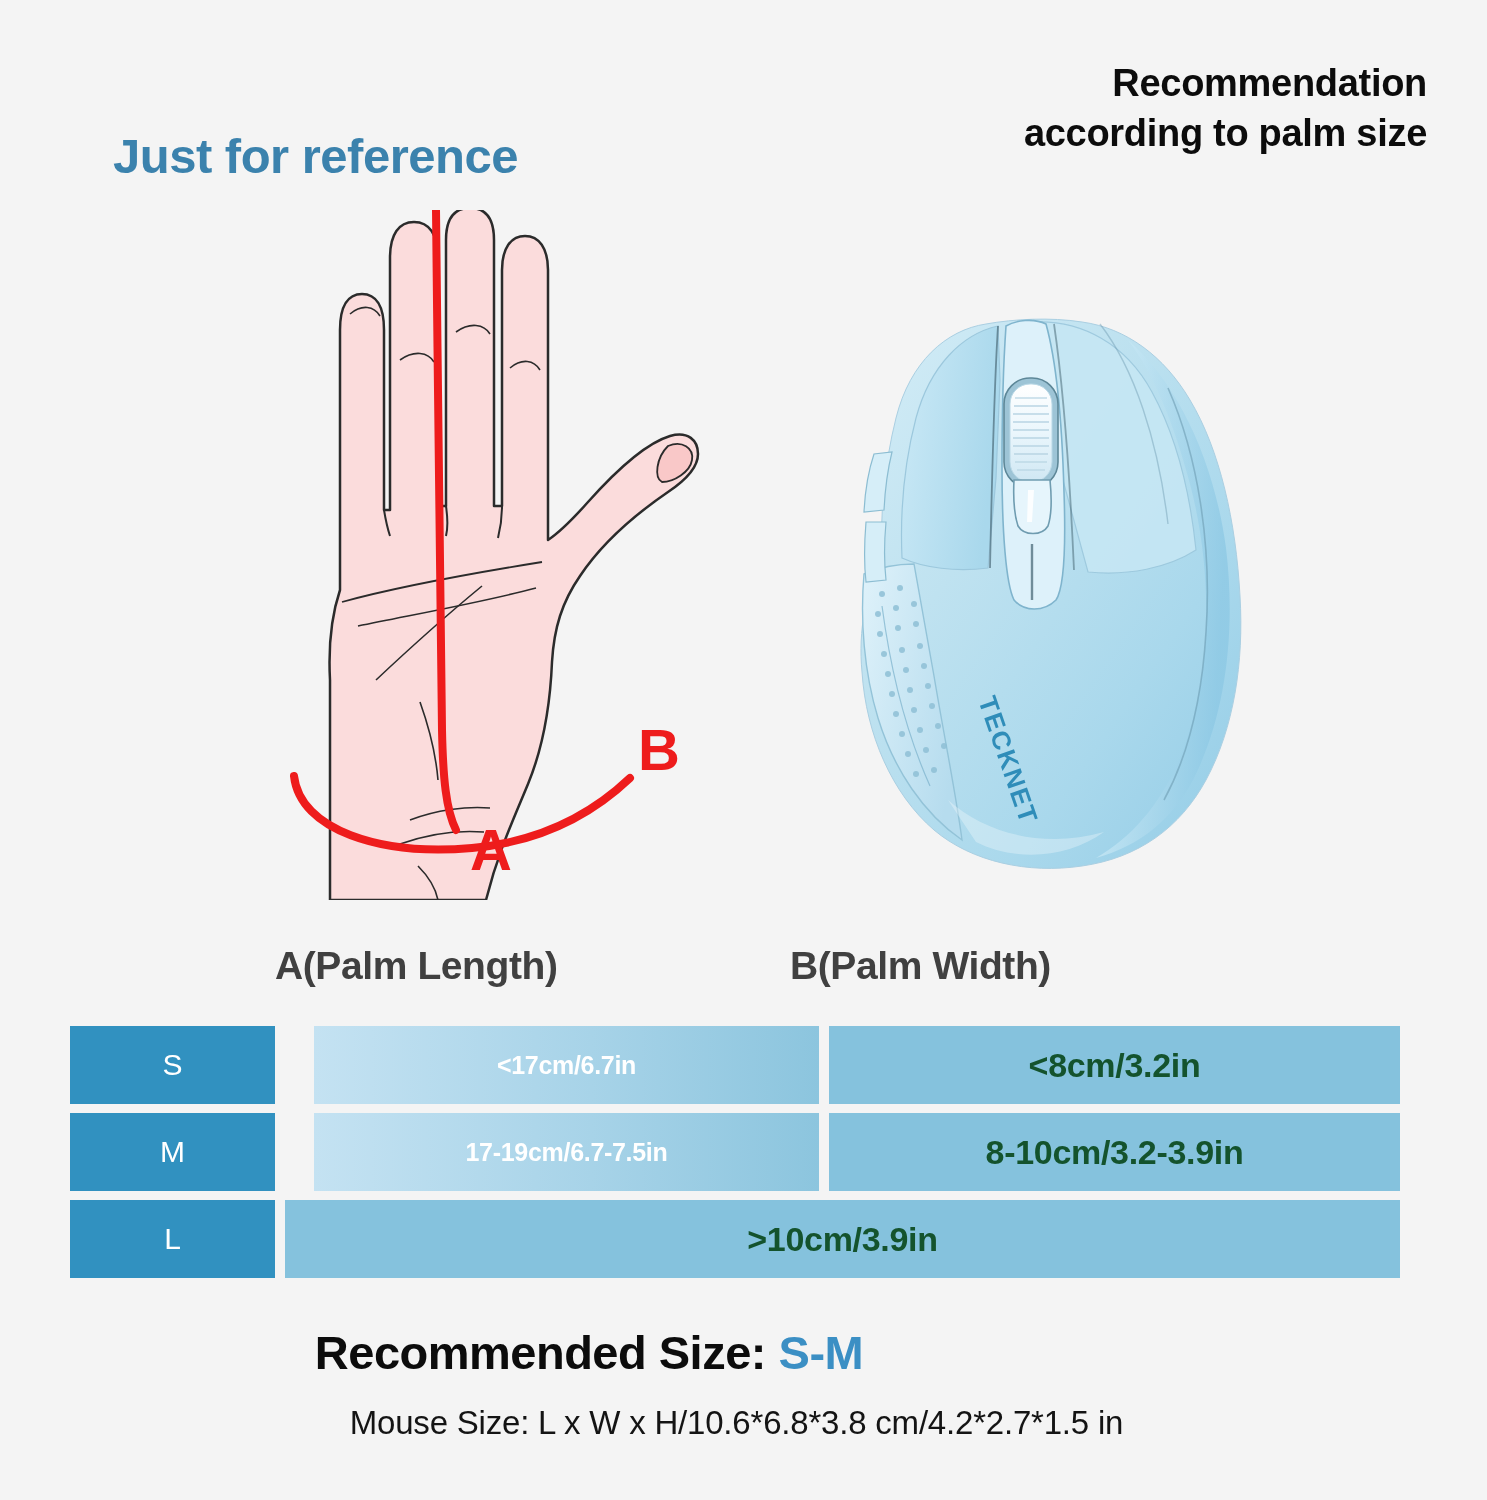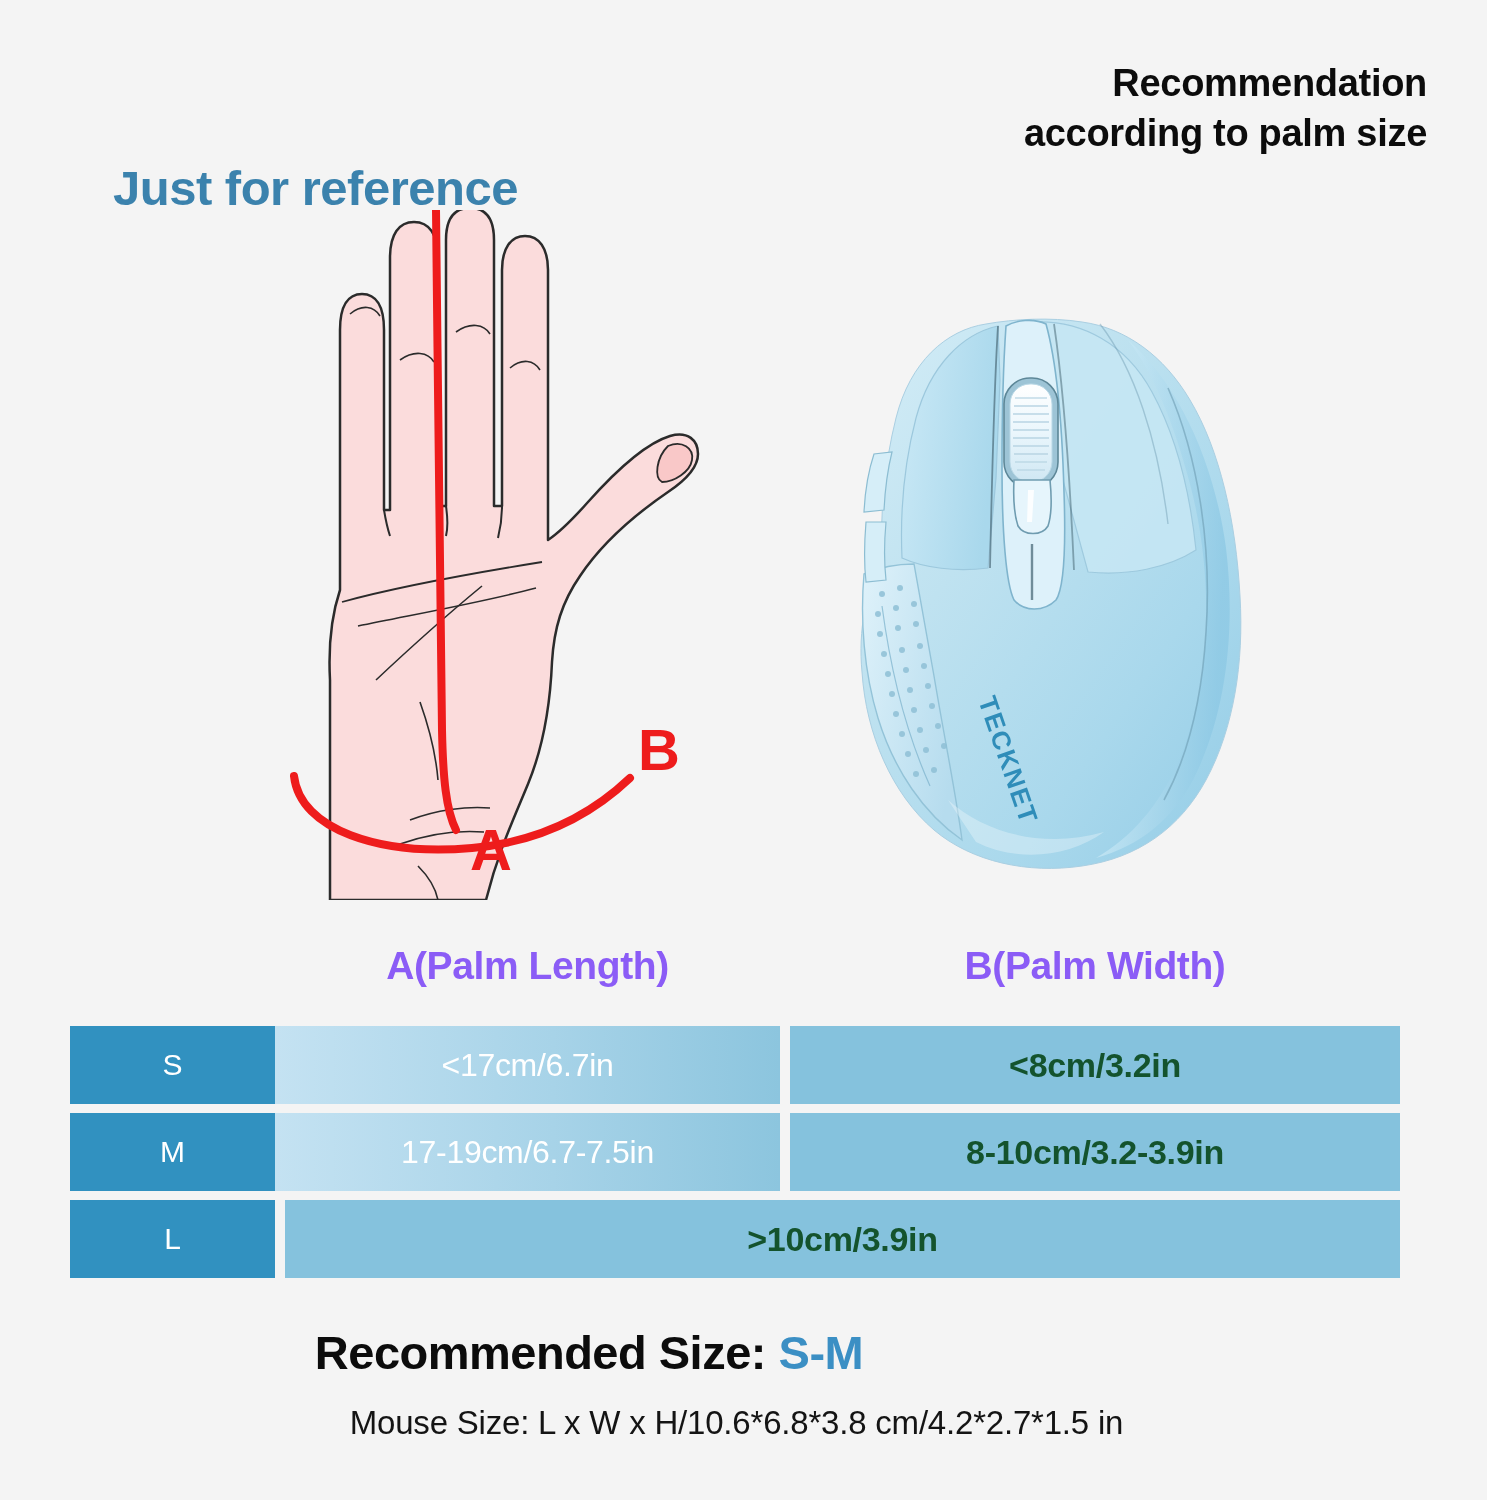--- a/index.html
+++ b/index.html
@@ -9,62 +9,62 @@
     font-family:"Liberation Sans", sans-serif;
     overflow:hidden;
     position:relative;
   }
   .page{position:relative;width:1487px;height:1500px;}
 
   
   .ref-title{
     position:absolute;left:113px;top:128px;
     font-size:49px;font-weight:bold;color:#3b82ad;
-    letter-spacing:-0.5px;white-space:nowrap;margin-top:32px;
+    letter-spacing:-0.5px;white-space:nowrap;
   }
   .main-title{
     position:absolute;right:60px;top:58px;width:840px;
     text-align:right;
     font-size:38px;font-weight:bold;color:#0c0c0c;
     line-height:1.32;letter-spacing:-0.3px;
   }
   .main-title .l2{display:block;}
 
   
   .hand-wrap{position:absolute;left:270px;top:210px;width:470px;height:690px;}
   .hand-wrap svg{display:block;width:470px;height:690px;}
 
   
   .mouse-wrap{position:absolute;left:838px;top:300px;width:430px;height:580px;}
   .mouse-wrap svg{display:block;width:430px;height:580px;}
 
   
   .col-head{
     position:absolute;top:944px;
-    font-size:39px;font-weight:bold;color:#8b5cf6;
-    letter-spacing:-0.4px;text-align:center;
+    font-size:39px;font-weight:bold;color:#404040;
+    letter-spacing:-0.4px;text-align:left;
   }
   .col-head.a{left:275px;width:505px;}
   .col-head.b{left:790px;width:610px;}
 
   
   .size-table{position:absolute;left:70px;top:1026px;width:1330px;}
   .trow{display:flex;align-items:stretch;height:78px;margin-bottom:9px;}
   .trow:last-child{margin-bottom:0;}
   .cell-label{
     width:205px;flex:0 0 205px;
     background:#3191c0;
     display:flex;align-items:center;justify-content:center;
     color:#ffffff;font-size:30px;font-weight:normal;
   }
   .cell-a{
     flex:0 0 505px;width:505px;
     background:linear-gradient(90deg,#c4e2f2 0%,#a7d3e8 55%,#8cc5de 100%);
     display:flex;align-items:center;justify-content:center;
-    color:#ffffff;font-size:32px;font-weight:normal;letter-spacing:-0.3px;
+    color:#ffffff;font-size:25px;font-weight:bold;letter-spacing:-0.3px;margin-left:39px;
   }
   .gap{flex:0 0 10px;width:10px;}
   .cell-b{
     flex:1 1 auto;
     background:#85c2dd;
     display:flex;align-items:center;justify-content:center;
     color:#14532d;font-size:34px;font-weight:bold;letter-spacing:-0.3px;
   }
 
   

